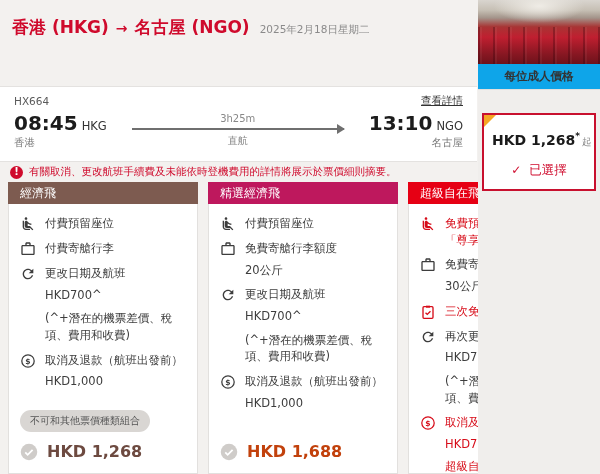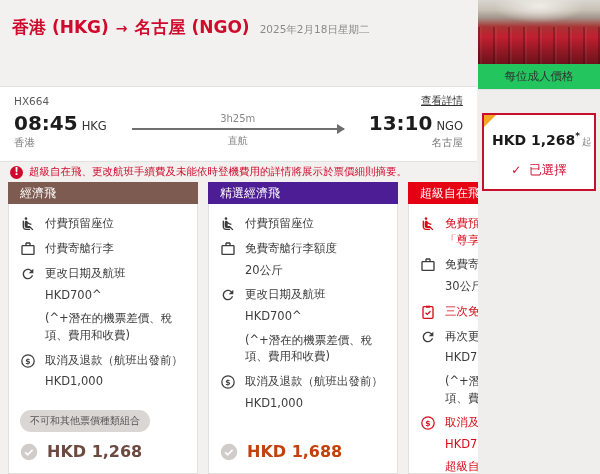--- a/index.html
+++ b/index.html
@@ -66,22 +66,22 @@
   .fprice{font-size:16px;font-weight:bold;white-space:nowrap;}
 
   
   .right-panel{position:absolute;left:478px;top:0;width:122px;bottom:0;background:#f0eeec;}
   .cabin-photo{height:64px;width:100%;position:relative;overflow:hidden;
     background:
       radial-gradient(ellipse 70px 26px at 50% 6px, #efece6 0%, rgba(239,236,230,0) 65%),
       linear-gradient(180deg,#d9d5cf 0%,#c6bfb4 16%,#a3948a 28%,#a83434 42%,#c01f30 58%,#871722 85%,#6e121b 100%);}
   .cabin-photo::after{content:"";position:absolute;left:0;right:0;bottom:0;height:58%;
     background:repeating-linear-gradient(90deg,rgba(40,0,8,.28) 0 2px,rgba(255,255,255,.05) 2px 4px,transparent 4px 15px);}
-  .panel-title{height:25px;background:#22c55e;border-bottom:1px solid #e2e0de;display:flex;
-               align-items:center;justify-content:center;font-size:11.5px;font-weight:normal;color:#333;}
+  .panel-title{height:25px;background:#0ea5e9;border-bottom:1px solid #e2e0de;display:flex;
+               align-items:center;justify-content:center;font-size:11.5px;font-weight:bold;color:#333;}
   .sel-box{margin:23px 4px;background:#fff;border:2px solid #c8102e;position:relative;
            text-align:center;padding:16px 8px 10px;}
   .sel-corner{position:absolute;left:0;top:0;width:0;height:0;
               border-top:12px solid #f5a623;border-right:12px solid transparent;}
   .sel-price{font-size:14px;font-weight:bold;color:#1a1a1a;white-space:nowrap;}
   .sel-price sup{font-size:9px;}
   .sel-suffix{font-size:9.5px;color:#888;margin-left:2px;font-weight:normal;}
   .sel-row{margin-top:13px;display:flex;align-items:center;justify-content:center;gap:8px;}
   .sel-check{color:#cf0a2c;font-size:12px;font-weight:bold;}
   .sel-label{color:#cf0a2c;font-size:12.5px;}
@@ -123,21 +123,21 @@
         <div class="time-line">
           <span class="time">13:10</span><span class="port">NGO</span>
         </div>
         <div class="city">名古屋</div>
       </div>
     </div>
   </div>
 
   <div class="notice">
     <span class="notice-icon">!</span>
-    <span class="notice-text">超級自在飛、更改航班手續費及未能依時登機費用的詳情將展示於票價細則摘要。</span>
+    <span class="notice-text">有關取消、更改航班手續費及未能依時登機費用的詳情將展示於票價細則摘要。</span>
   </div>
 
   <div class="columns" id="fare-columns">
       <div class="fare-col">
         <div class="fare-head" style="background:#7d5b50">經濟飛</div>
         <div class="fare-body">
           <div class="feat">
             <span class="ficon">
               <svg viewBox="0 0 24 24">
                 <path d="M7.6 5.4c-.8-.78-.8-2.05 0-2.83.78-.78 2.05-.78 2.83 0 .78.78.78 2.05 0 2.83-.79.79-2.05.79-2.83 0zM6 16V7H4v9c0 2.76 2.24 5 5 5h6v-2H9c-1.66 0-3-1.34-3-3zm14 4.07L14.93 15H11.5v-3.68c1.4 1.15 3.6 2.16 5.5 2.16v-2.16c-1.66.02-3.61-.87-4.67-2.04l-1.4-1.55c-.19-.21-.43-.38-.69-.5-.29-.14-.62-.23-.96-.23h-.03C8.01 7 7 8.01 7 9.25V15c0 1.66 1.34 3 3 3h5.07l3.5 3.5L20 20.07z"></path>
@@ -186,21 +186,21 @@
                 <svg viewBox="0 0 24 24">
                   <circle cx="12" cy="12" r="11"></circle>
                   <path d="M7 12.6l3.2 3.2 6.6-6.6" fill="none" stroke="#fff" stroke-width="2.4"></path>
                 </svg>
               </span>
               <span class="fprice" style="color:#6d4a40">HKD 1,268</span>
             </div></div>
         </div>
       </div>
       <div class="fare-col">
-        <div class="fare-head" style="background:#4c1d95">精選經濟飛</div>
+        <div class="fare-head" style="background:#be185d">精選經濟飛</div>
         <div class="fare-body">
           <div class="feat">
             <span class="ficon">
               <svg viewBox="0 0 24 24">
                 <path d="M7.6 5.4c-.8-.78-.8-2.05 0-2.83.78-.78 2.05-.78 2.83 0 .78.78.78 2.05 0 2.83-.79.79-2.05.79-2.83 0zM6 16V7H4v9c0 2.76 2.24 5 5 5h6v-2H9c-1.66 0-3-1.34-3-3zm14 4.07L14.93 15H11.5v-3.68c1.4 1.15 3.6 2.16 5.5 2.16v-2.16c-1.66.02-3.61-.87-4.67-2.04l-1.4-1.55c-.19-.21-.43-.38-.69-.5-.29-.14-.62-.23-.96-.23h-.03C8.01 7 7 8.01 7 9.25V15c0 1.66 1.34 3 3 3h5.07l3.5 3.5L20 20.07z"></path>
               </svg>
             </span>
             <div class="ftext">
               <div>付費預留座位</div>
             </div>

